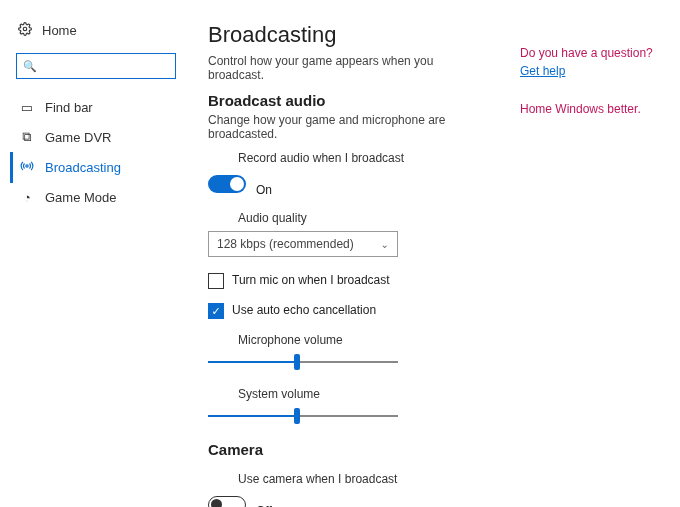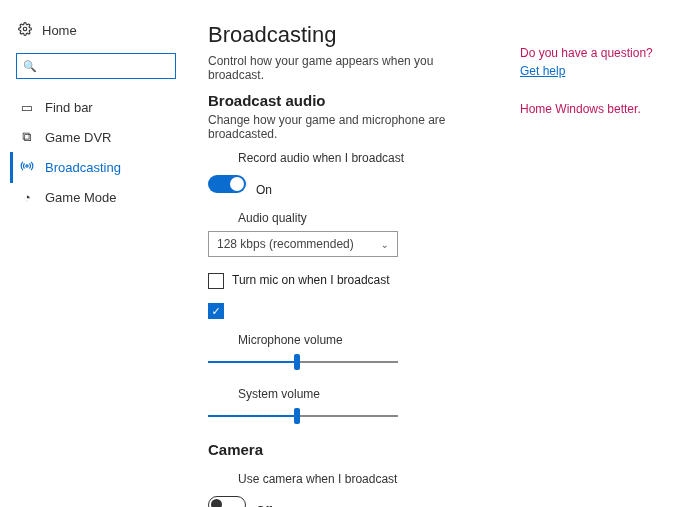--- a/index.html
+++ b/index.html
@@ -185,20 +185,21 @@
         <span class="chev">⌄</span>
       </div>
 
       <div class="check-row">
         <div class="checkbox"></div>
         <span>Turn mic on when I broadcast</span>
       </div>
 
       <div class="check-row">
         <div class="checkbox checked">✓</div>
+        <span>Use auto echo cancellation</span>
       </div>
 
       <span class="lbl">Microphone volume</span>
       <div class="slider">
         <div class="track"></div>
         <div class="fill" style="width:45%"></div>
         <div class="thumb" style="left:45%"></div>
       </div>
 
       <span class="lbl">System volume</span>

